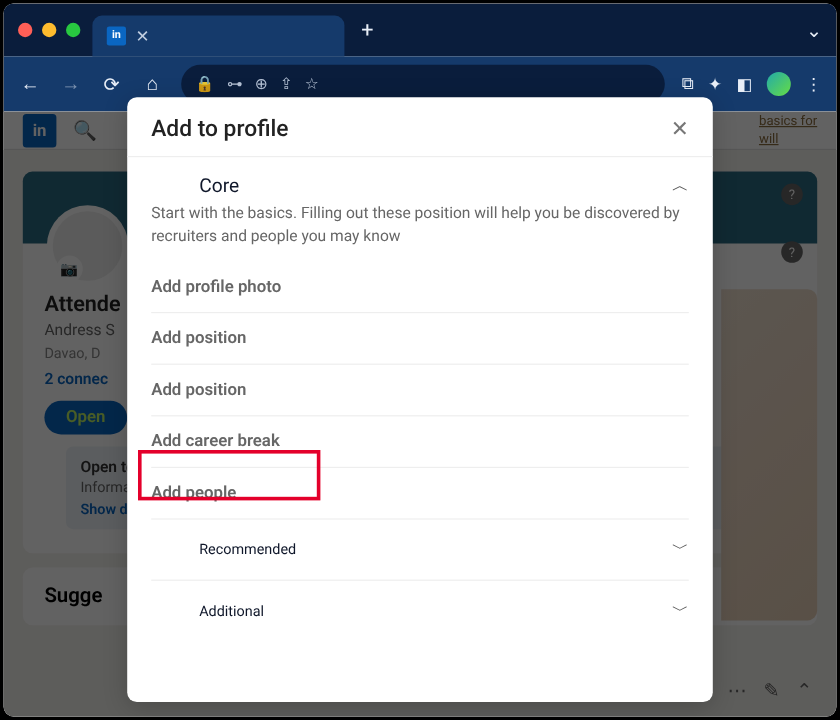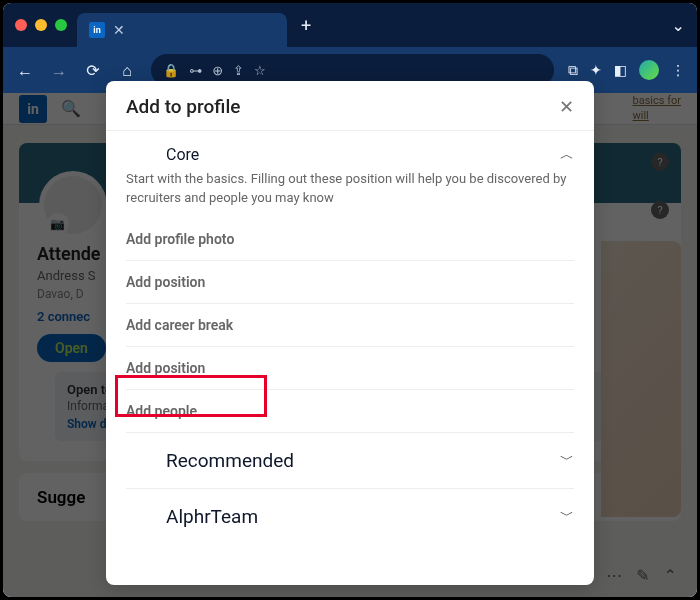--- a/index.html
+++ b/index.html
@@ -64,21 +64,21 @@
 .modal-title { font-size: 19px; font-weight: 500; color: #222; }
 .modal-x { margin-left: auto; color: #777; font-size: 18px; }
 .modal-body { padding: 0 20px; overflow-y: auto; }
 .sec-hd { display: flex; align-items: center; padding: 14px 0 6px; }
 .sec-title { font-size: 16px; font-weight: 400; color: #0f172a; margin-left: 40px; }
 .sec-chev { margin-left: auto; color: #555; font-size: 14px; }
 .sec-desc { font-size: 13px; color: #666; line-height: 1.45; padding-bottom: 10px; }
 .sec-item { padding: 13px 0; border-bottom: 1px solid #eee; font-size: 14px; font-weight: 600; color: #666; cursor: pointer; }
 .sec-item:first-of-type { border-top: none; }
 .sec-row { display:flex; align-items:center; padding: 16px 0; border-top: 1px solid #eee; }
-.sec-row .sec-title { font-size: 19px; }
+.sec-row .sec-title { font-size: 12px; }
 .hl { position: absolute; border: 3px solid #e4002b; pointer-events: none; }
 </style>
 </head>
 <body>
 
 <div class="frame">
 
   <div class="browser-top">
     <div class="traffic">
       <div class="dot red"></div>
@@ -160,30 +160,30 @@
         <div class="modal-x">✕</div>
       </div>
       <div class="modal-body">
         <div class="sec-hd">
           <div class="sec-title">Core</div>
           <div class="sec-chev">︿</div>
         </div>
         <div class="sec-desc">Start with the basics. Filling out these position will help you be discovered by recruiters and people you may know</div>
         <div class="sec-item">Add profile photo</div>
         <div class="sec-item">Add position</div>
+        <div class="sec-item">Add position</div>
         <div class="sec-item">Add career break</div>
-        <div class="sec-item">Add position</div>
         <div class="sec-item" style="border-bottom:none">Add people</div>
 
         <div class="sec-row">
           <div class="sec-title">Recommended</div>
           <div class="sec-chev">﹀</div>
         </div>
         <div class="sec-row">
-          <div class="sec-title">AlphrTeam</div>
+          <div class="sec-title">Additional</div>
           <div class="sec-chev">﹀</div>
         </div>
       </div>
     </div>
   </div>
 
   <div class="hl" style="left:112px; top:372px; width:152px; height:42px;"></div>
 </div>
 
 </body></html>

